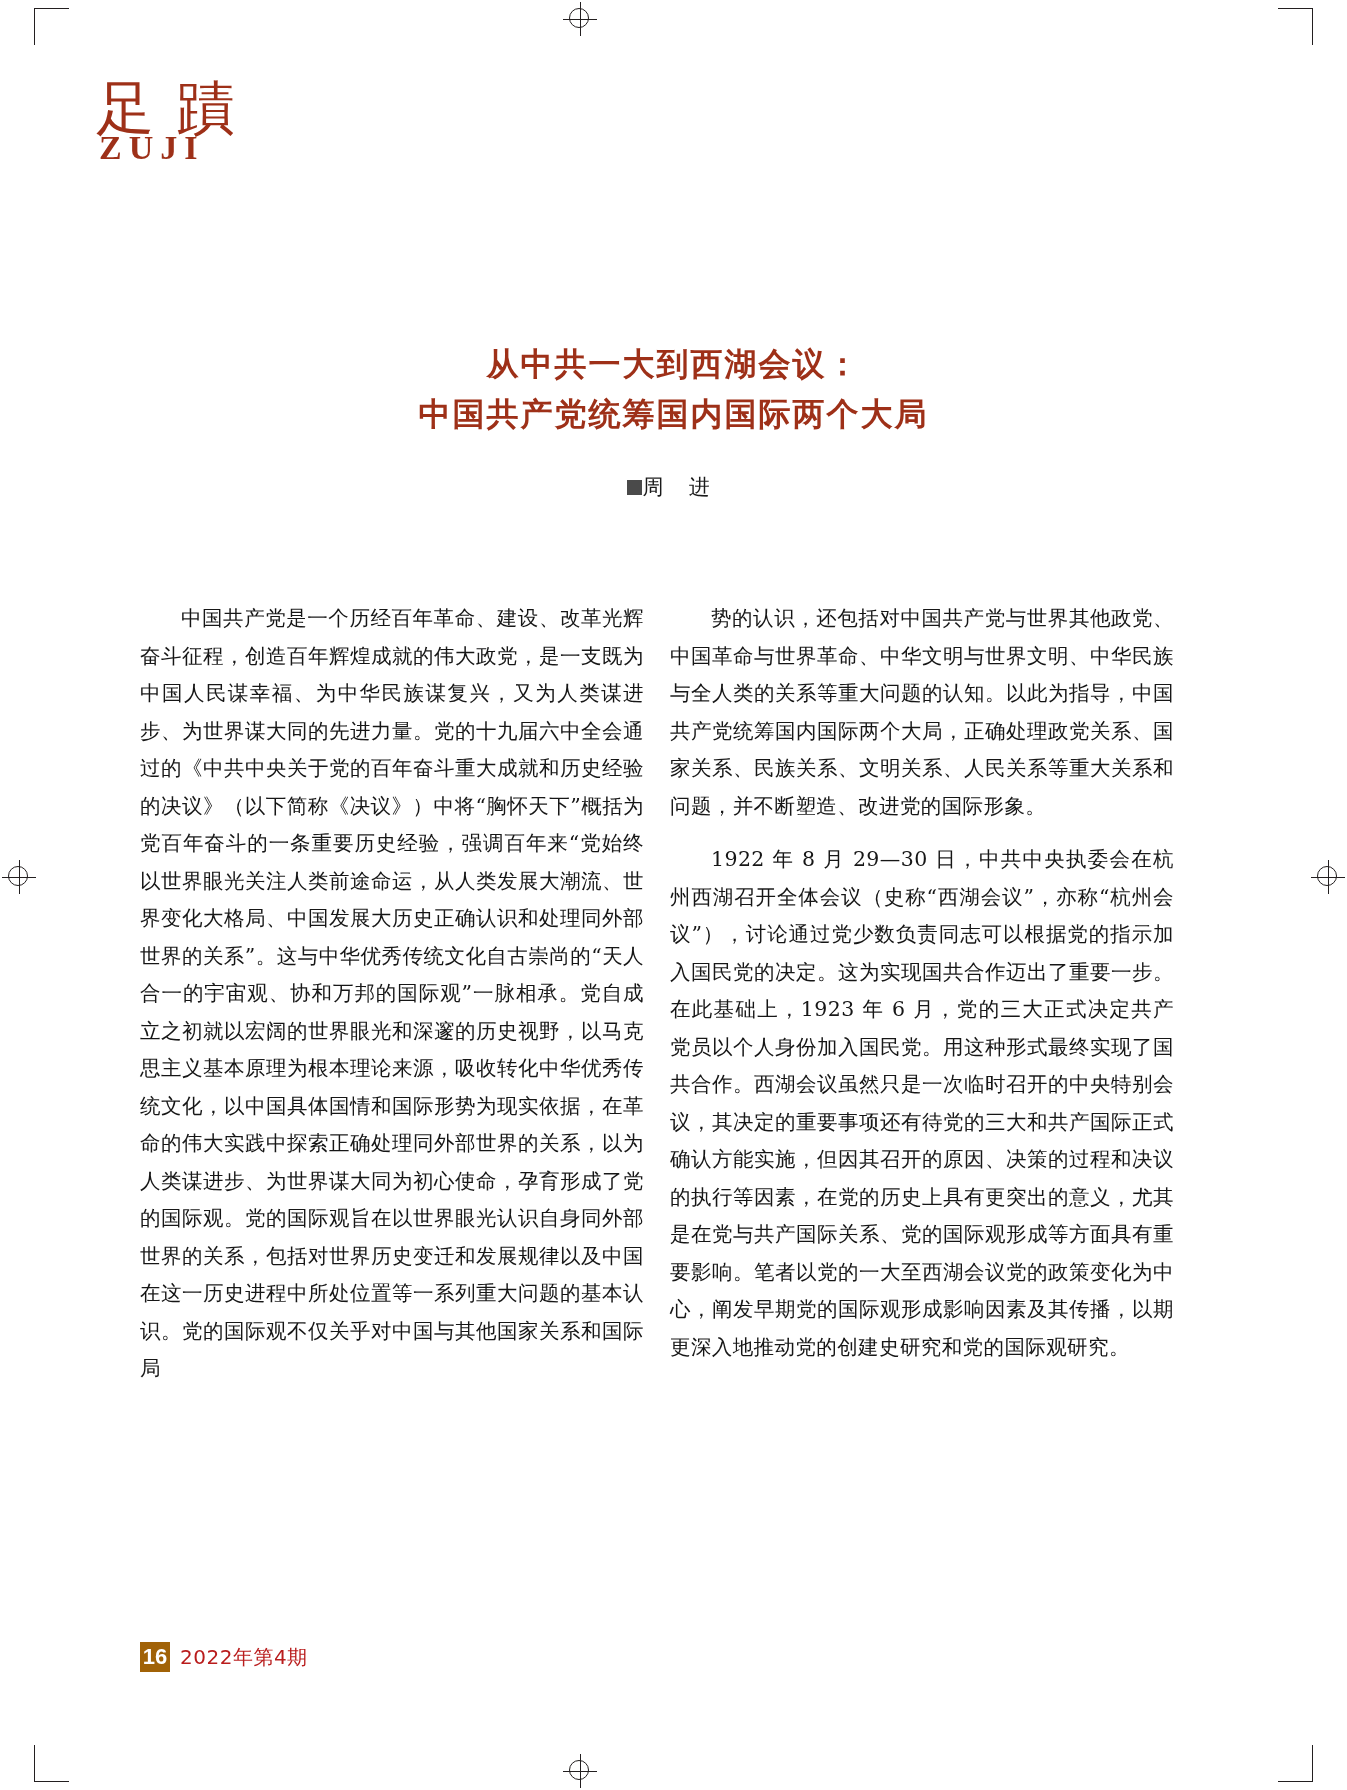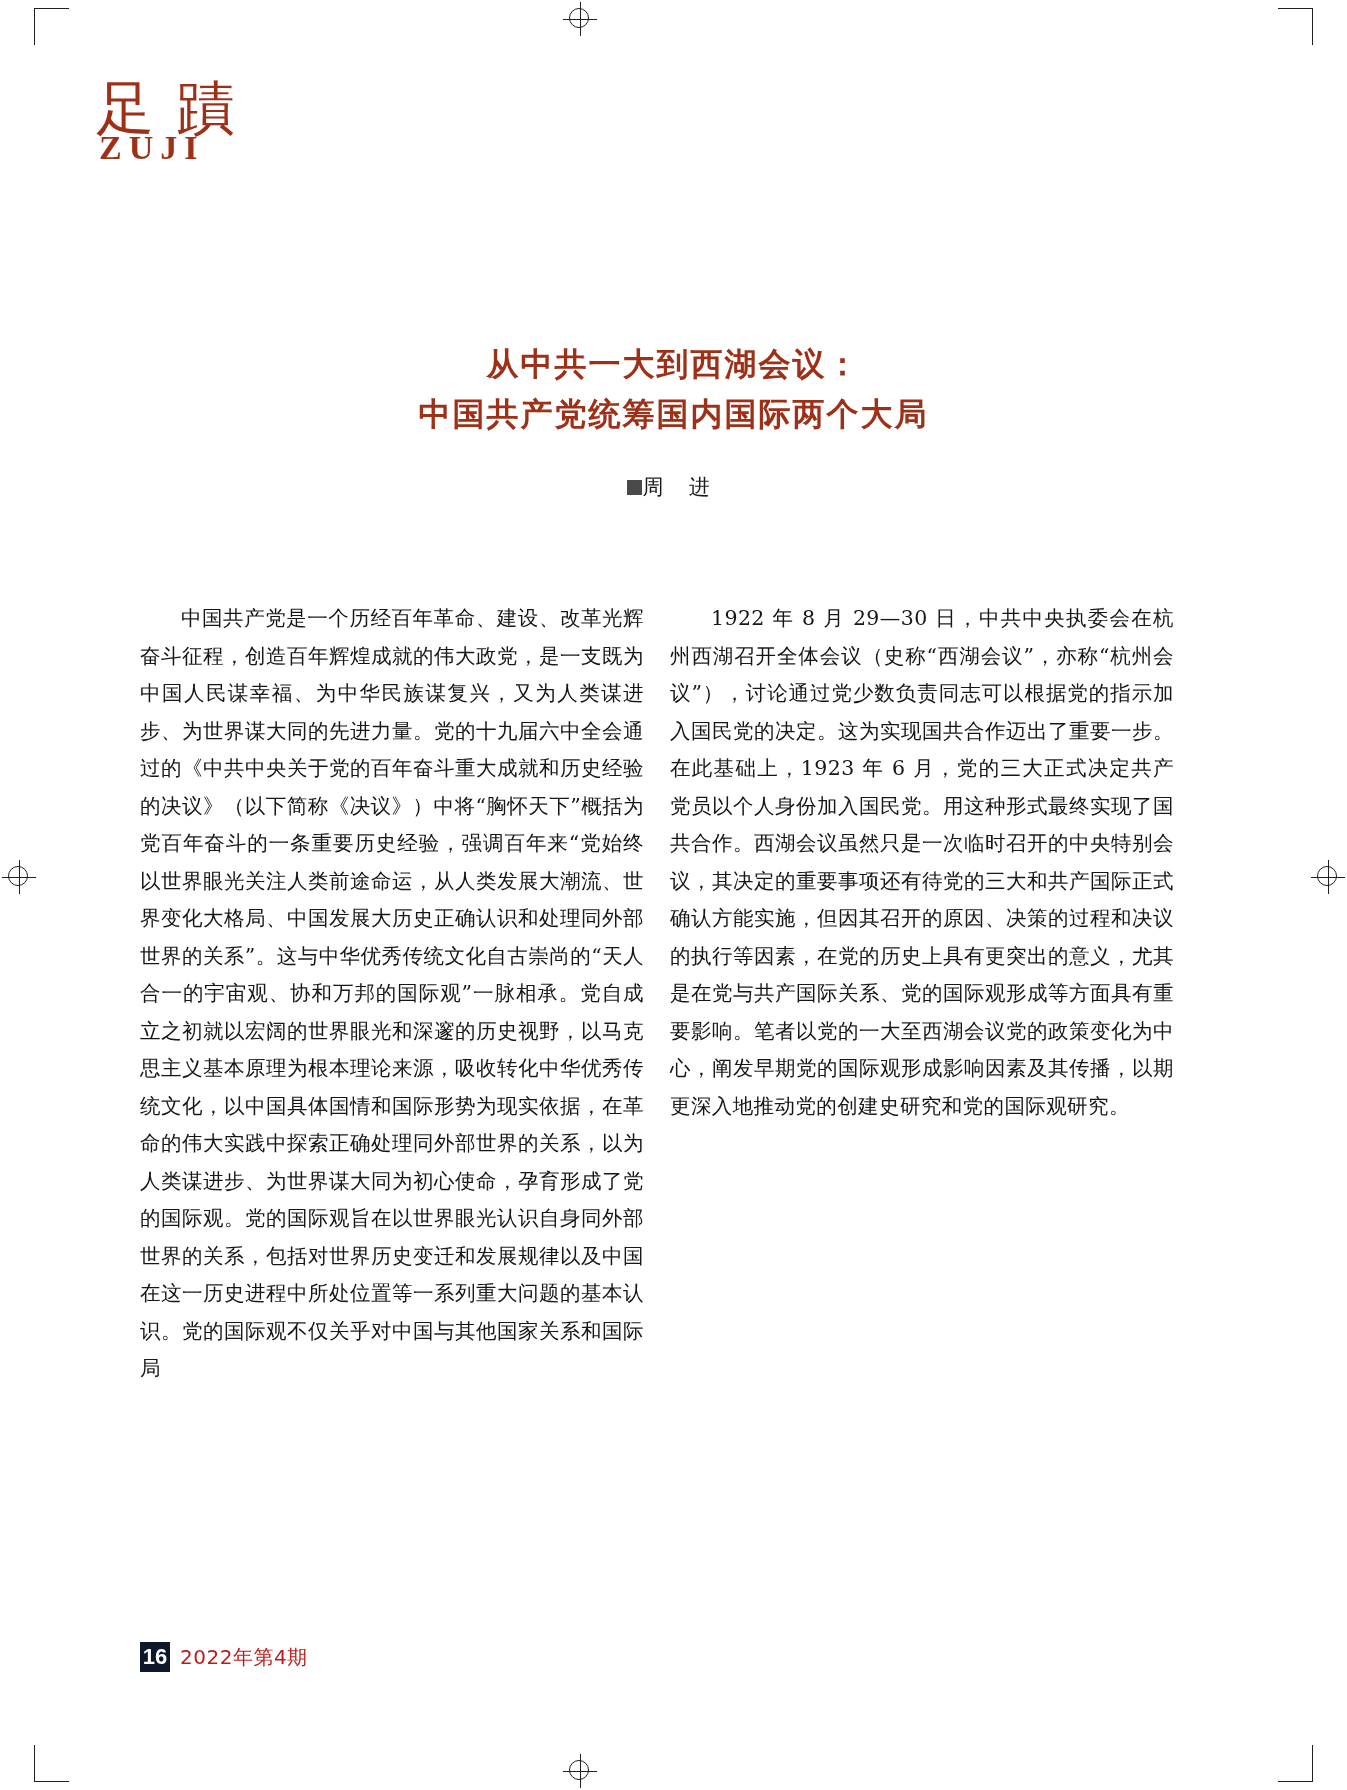--- a/index.html
+++ b/index.html
@@ -131,34 +131,34 @@
     font-family: "DejaVu Serif", "Liberation Serif", serif;
     font-size: 20.5px;
     line-height: 37.5px;
     text-align: justify;
     text-align-last: left;
     text-indent: 2em;
     color: #161616;
     letter-spacing: 0.4px;
   }
   .col p + p {
-    margin-top: 4px;
+    margin-top: 16px;
   }
 
   
   .footer {
     position: absolute;
     left: 140px;
     bottom: 118px;
     display: flex;
     align-items: center;
     gap: 10px;
   }
   .footer .pagenum {
-    background: #0f172a;
+    background: #a16207;
     color: #ffffff;
     font-family: "Liberation Sans", sans-serif;
     font-size: 22px;
     font-weight: 700;
     width: 30px;
     height: 30px;
     display: flex;
     align-items: center;
     justify-content: center;
   }
@@ -202,20 +202,21 @@
     <span class="sq"></span>
     <span class="name">周 进</span>
   </div>
 </div>
 
 <div class="columns">
   <div class="col">
     <p>中国共产党是一个历经百年革命、建设、改革光辉奋斗征程，创造百年辉煌成就的伟大政党，是一支既为中国人民谋幸福、为中华民族谋复兴，又为人类谋进步、为世界谋大同的先进力量。党的十九届六中全会通过的《中共中央关于党的百年奋斗重大成就和历史经验的决议》（以下简称《决议》）中将“胸怀天下”概括为党百年奋斗的一条重要历史经验，强调百年来“党始终以世界眼光关注人类前途命运，从人类发展大潮流、世界变化大格局、中国发展大历史正确认识和处理同外部世界的关系”。这与中华优秀传统文化自古崇尚的“天人合一的宇宙观、协和万邦的国际观”一脉相承。党自成立之初就以宏阔的世界眼光和深邃的历史视野，以马克思主义基本原理为根本理论来源，吸收转化中华优秀传统文化，以中国具体国情和国际形势为现实依据，在革命的伟大实践中探索正确处理同外部世界的关系，以为人类谋进步、为世界谋大同为初心使命，孕育形成了党的国际观。党的国际观旨在以世界眼光认识自身同外部世界的关系，包括对世界历史变迁和发展规律以及中国在这一历史进程中所处位置等一系列重大问题的基本认识。党的国际观不仅关乎对中国与其他国家关系和国际局</p>
   </div>
   <div class="col">
+    <p>势的认识，还包括对中国共产党与世界其他政党、中国革命与世界革命、中华文明与世界文明、中华民族与全人类的关系等重大问题的认知。以此为指导，中国共产党统筹国内国际两个大局，正确处理政党关系、国家关系、民族关系、文明关系、人民关系等重大关系和问题，并不断塑造、改进党的国际形象。</p>
     <p>1922 年 8 月 29—30 日，中共中央执委会在杭州西湖召开全体会议（史称“西湖会议”，亦称“杭州会议”），讨论通过党少数负责同志可以根据党的指示加入国民党的决定。这为实现国共合作迈出了重要一步。在此基础上，1923 年 6 月，党的三大正式决定共产党员以个人身份加入国民党。用这种形式最终实现了国共合作。西湖会议虽然只是一次临时召开的中央特别会议，其决定的重要事项还有待党的三大和共产国际正式确认方能实施，但因其召开的原因、决策的过程和决议的执行等因素，在党的历史上具有更突出的意义，尤其是在党与共产国际关系、党的国际观形成等方面具有重要影响。笔者以党的一大至西湖会议党的政策变化为中心，阐发早期党的国际观形成影响因素及其传播，以期更深入地推动党的创建史研究和党的国际观研究。</p>
   </div>
 </div>
 
 <div class="footer">
   <div class="pagenum">16</div>
   <div class="issue">2022年第4期</div>
 </div>
 
 </body></html>

